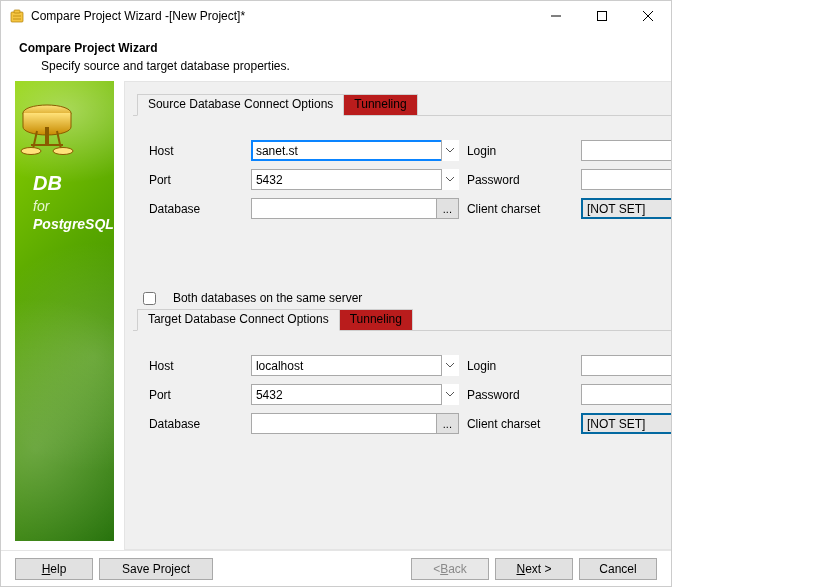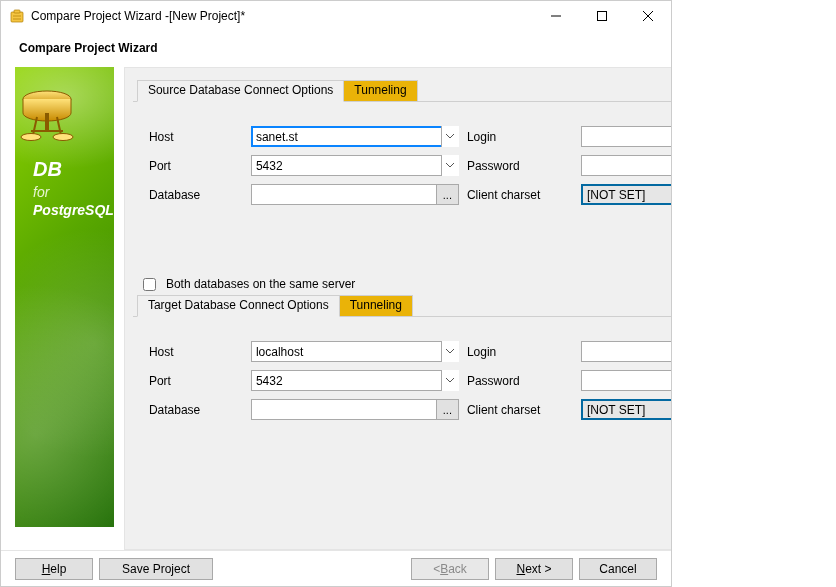--- a/index.html
+++ b/index.html
@@ -27,21 +27,21 @@
     font-style: italic;
   }
   .sidebar .logo { width: 64px; height: 64px; }
   .sidebar .brand { margin-top: 8px; text-align: left; align-self: flex-start; padding-left: 18px; font-weight: bold; line-height: 1.25; }
   .sidebar .brand .l1 { font-size: 20px; }
   .sidebar .brand .l2 { font-size: 20px; }
   .sidebar .brand .l3 { font-size: 14px; font-weight: normal; margin-top: 2px; color: #e6f5d0; }
   .sidebar .brand .l4 { font-size: 14px; }
   .main { flex: 1; background: #f0f0f0; border: 1px solid #e4e4e4; display: flex; flex-direction: column; padding: 8px; }
   .tabrow { display: flex; height: 22px; margin: 4px 4px 0 4px; }
-  .tab { border: 1px solid #cfcfcf; border-bottom: none; padding: 2px 10px; background: #eab308; font-size: 12px; cursor: default; }
+  .tab { border: 1px solid #cfcfcf; border-bottom: none; padding: 2px 10px; background: #b91c1c; font-size: 12px; cursor: default; }
   .tab.active { background: #f0f0f0; border-bottom: 1px solid #f0f0f0; position: relative; z-index: 2; }
   .tab + .tab { margin-left: -1px; }
   .panel { border-top: 1px solid #cfcfcf; margin-top: -1px; padding: 24px 16px 16px 16px; min-height: 170px; }
   .formgrid { display: grid; grid-template-columns: 94px 208px 106px 210px; column-gap: 16px; row-gap: 8px; align-items: center; gap: 8px; }
   .label { font-size: 12px; }
   .combo, .txtin, .select {
     height: 21px; border: 1px solid #a9a9a9; background: #fff; font-size: 12px; padding: 0 4px; width: 100%;
   }
   .combo-wrap { position: relative; width: 208px; }
   .combo-wrap input { padding-right: 20px; }
@@ -56,21 +56,21 @@
   .browse-btn { width: 22px; height: 21px; border: 1px solid #a9a9a9; border-left: none; background: #e1e1e1; display: flex; align-items: center; justify-content: center; font-size: 11px; cursor: default; }
   .select-wrap { position: relative; width: 210px; }
   .select-wrap .sel {
     height: 21px; border: 2px solid #0369a1; background: #e6e6e6; font-size: 12px; padding: 0 20px 0 4px; width: 100%;
     display: flex; align-items: center;
   }
   .select-wrap .caret {
     position: absolute; right: 0; top: 0; width: 18px; height: 21px;
     display: flex; align-items: center; justify-content: center;
   }
-  .sameserver { padding: 6px 10px 0 10px; display: flex; align-items: center; gap: 10px; font-size: 12px; }
+  .sameserver { padding: 6px 10px 0 10px; display: flex; align-items: center; gap: 17px; font-size: 12px; }
   .sameserver input[type=checkbox] { width: 13px; height: 13px; margin: 0; }
   .footer { height: 36px; border-top: 1px solid #e5e5e5; display: flex; align-items: center; padding: 0 14px 0 14px; gap: 6px; }
   .footer .spacer { flex: 1; }
   .btn {
     height: 22px; min-width: 78px; border: 1px solid #a9a9a9; background: #e1e1e1; font-size: 12px;
     display: inline-flex; align-items: center; justify-content: center; cursor: default; padding: 0 8px;
   }
   .btn:disabled, .btn.disabled { color: #8a8a8a; background: #e8e8e8; }
   .btn.wide { min-width: 114px; }
   .mnemonic { text-decoration: underline; }
@@ -102,20 +102,21 @@
     </div>
     <div class="winbtn">
       <svg width="10" height="10">
           <path d="M0 0 L10 10 M10 0 L0 10"></path>
         </svg>
     </div>
   </div>
 
   <div class="header">
     <h1>Compare Project Wizard</h1>
+    <p>Specify source and target database properties.</p>
   </div>
 
   <div class="body">
 
     <div class="sidebar">
       <span class="logo">
         <svg width="64" height="64" viewBox="0 0 64 64">
           <defs>
             <linearGradient id="gold" x1="0" y1="0" x2="0" y2="1">
               <stop offset="0" stop-color="#ffe27a"></stop>

